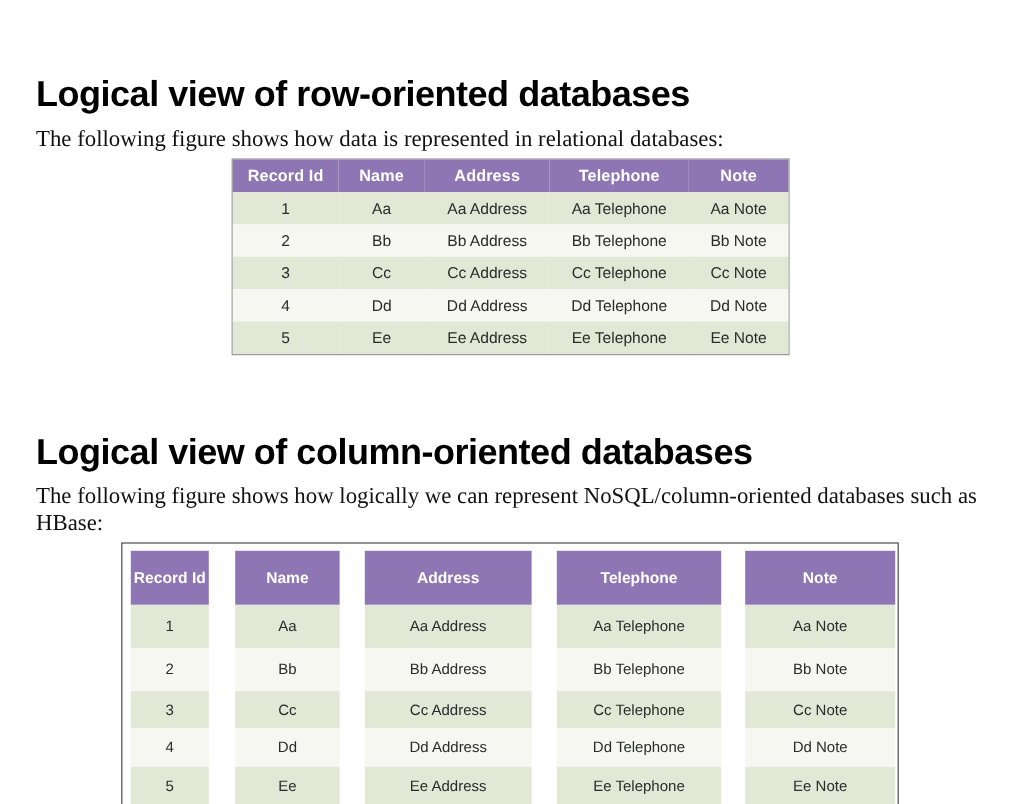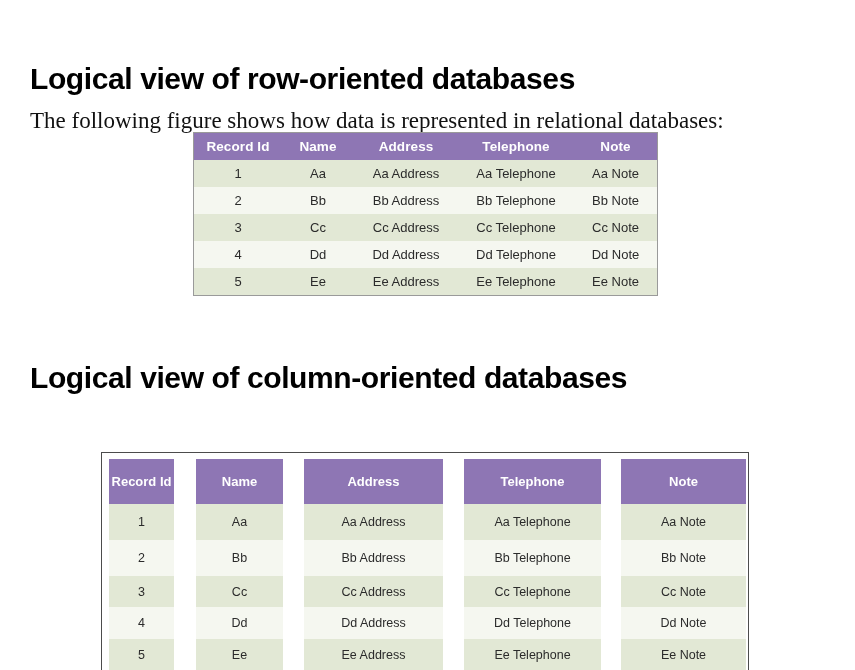--- a/index.html
+++ b/index.html
@@ -33,21 +33,21 @@
     font-size: 30px;
     line-height: 34px;
     letter-spacing: -0.4px;
     color: #000000;
     white-space: nowrap;
   }
   .section-para {
     position: absolute;
     left: 30px;
     font-family: "Liberation Serif", "DejaVu Serif", serif;
-    font-size: 23px;
+    font-size: 19px;
     line-height: 23px;
     color: #111111;
   }
 
   #heading-row     { top: 14px; }
   #para-row        { top: 58px; width: 800px; }
   #heading-col     { top: 313px; text-align: right; }
   #para-col        { top: 355px; width: 790px; }
 
   
@@ -218,20 +218,21 @@
           <td>Ee Address</td>
           <td>Ee Telephone</td>
           <td>Ee Note</td>
         </tr>
       </tbody>
     </table>
   </div>
 
   <h1 class="section-heading" id="heading-col">Logical view of column-oriented databases</h1>
 
+  <p class="section-para" id="para-col">The following figure shows how logically we can represent NoSQL/column-oriented databases such as HBase:</p>
 
   <div id="table-column-oriented">
     <div class="col-blocks">
 
       <div class="col-block" id="col-block-0">
         <div class="col-head">Record Id</div>
         <div class="col-cell r0 band-a">1</div>
         <div class="col-cell r1 band-b">2</div>
         <div class="col-cell r2 band-a">3</div>
         <div class="col-cell r3 band-b">4</div>

